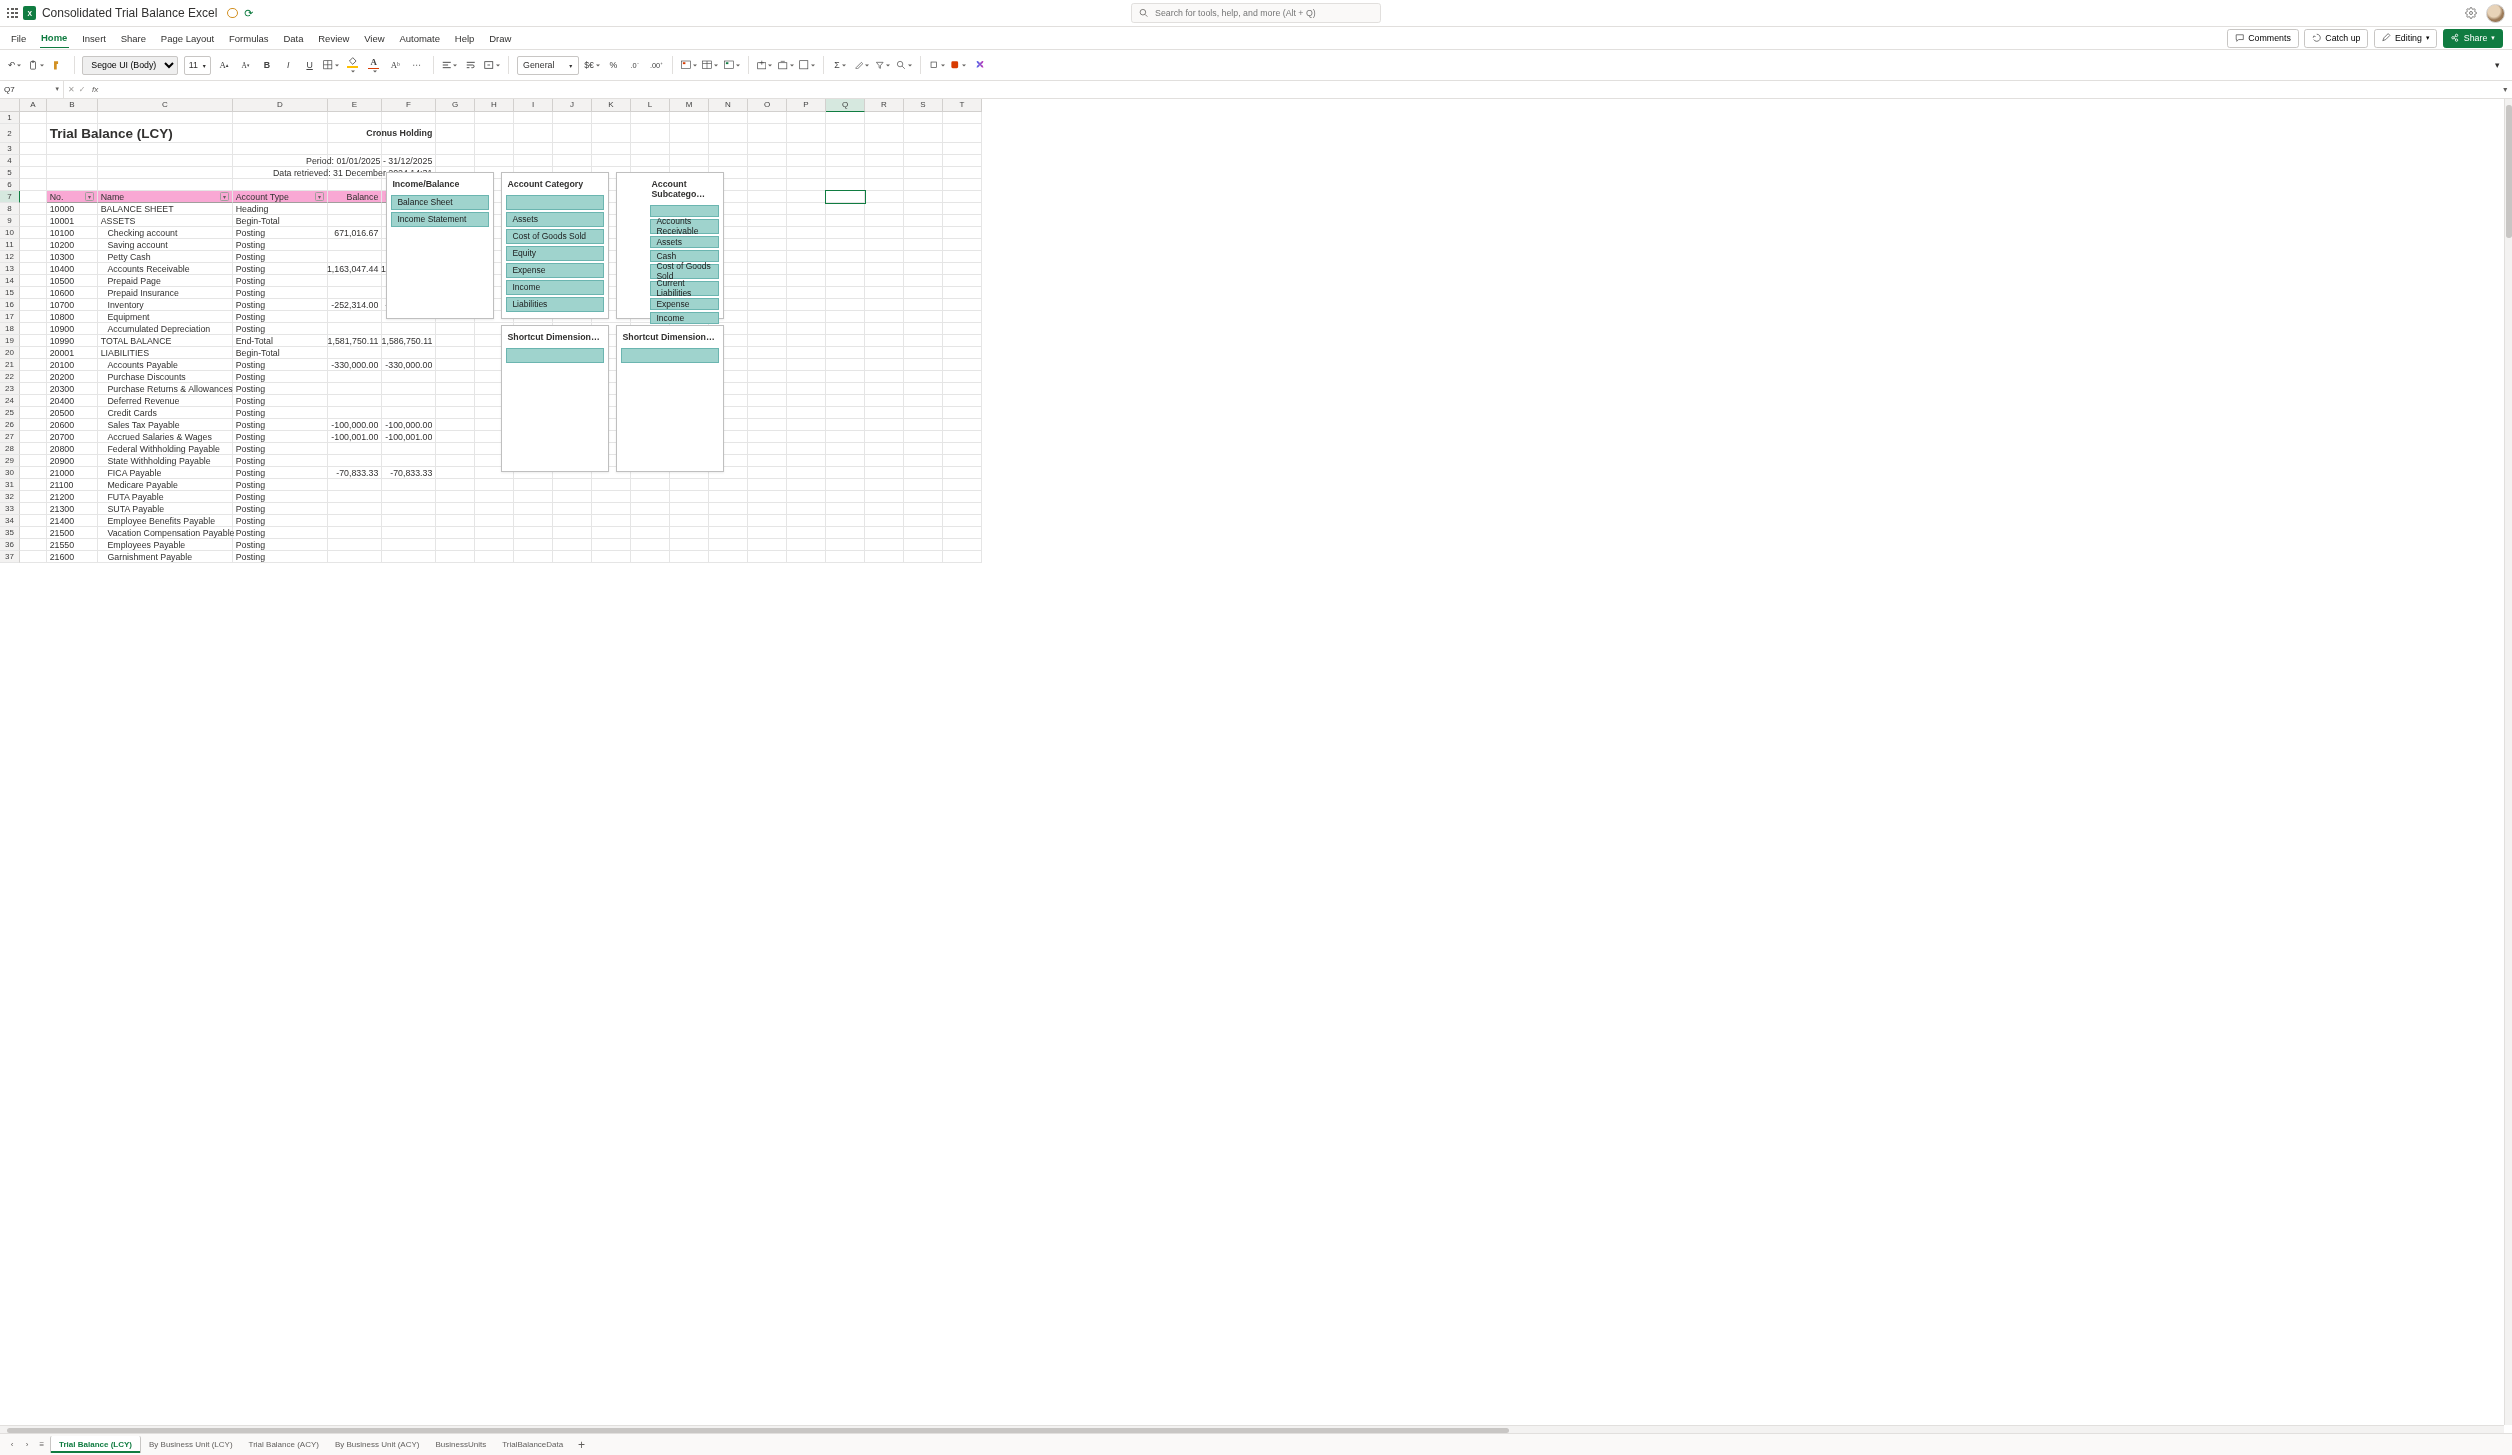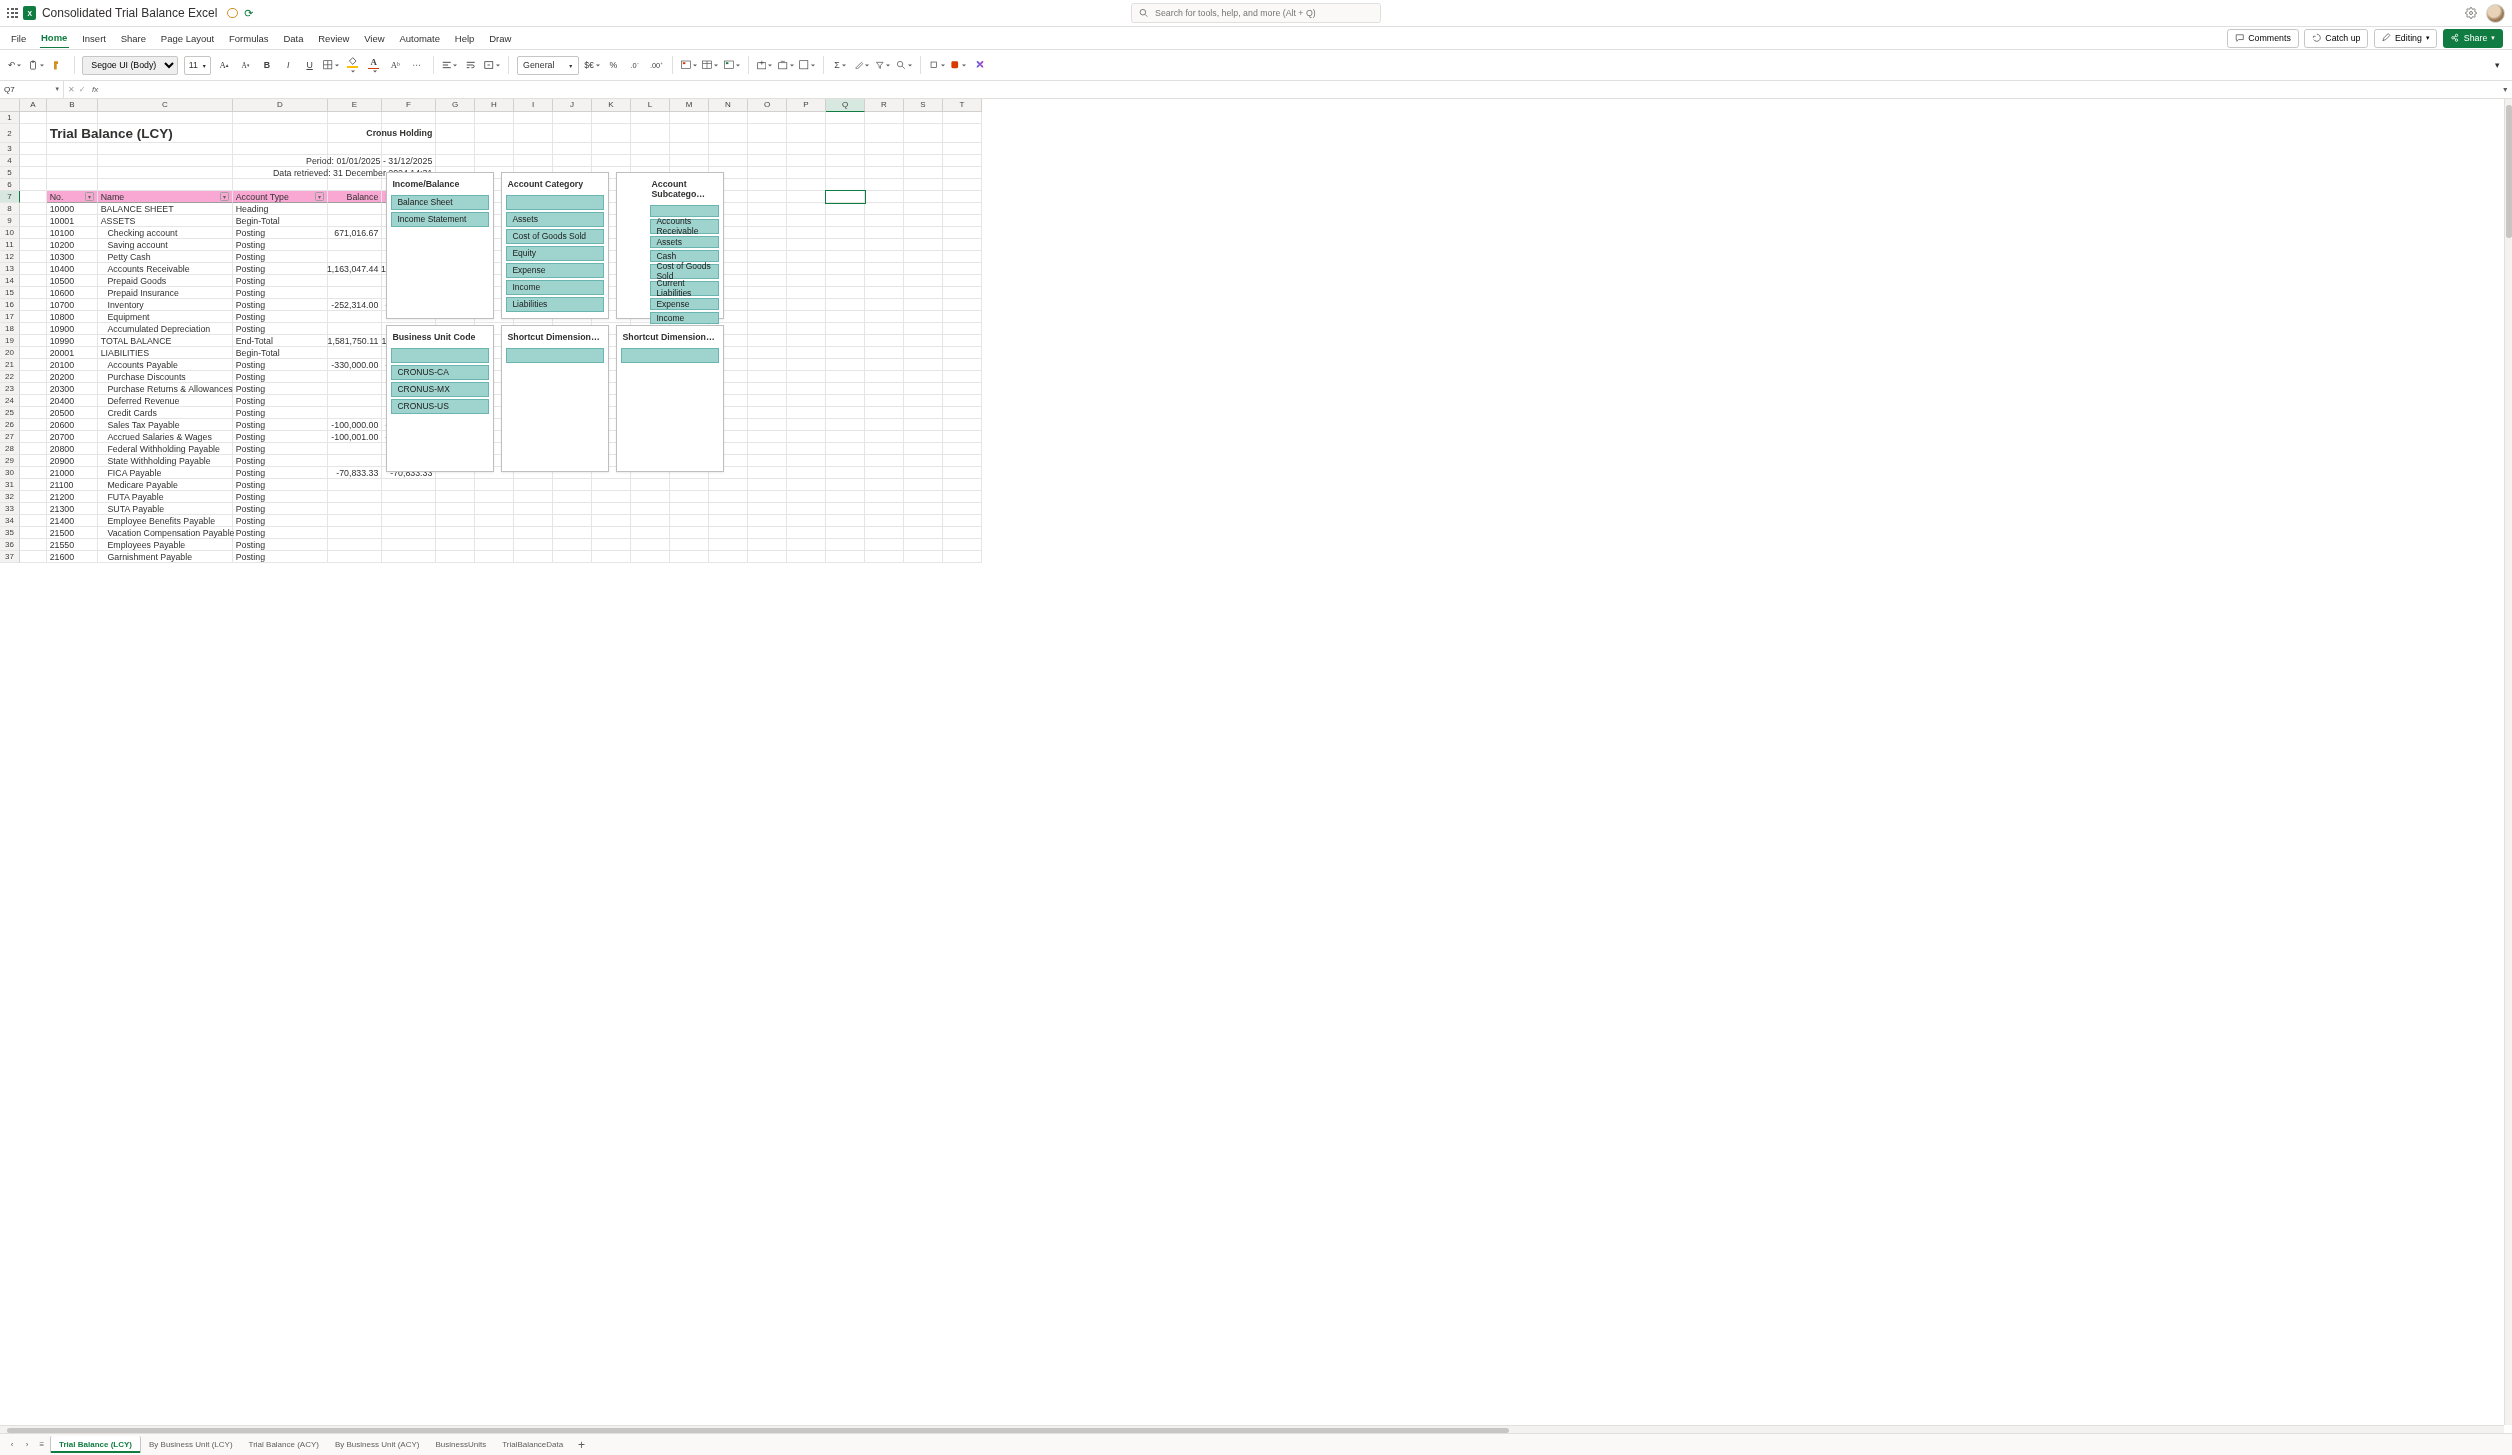--- a/index.html
+++ b/index.html
@@ -890,21 +890,21 @@
       <div class="cell"></div>
       <div class="cell"></div>
       <div class="cell"></div>
       <div class="cell"></div>
       <div class="cell"></div>
       <div class="cell"></div>
       <div class="cell"></div>
       <div class="row-head">14</div>
       <div class="cell"></div>
       <div class="cell">10500</div>
-      <div class="cell indent1">Prepaid Goods</div>
+      <div class="cell indent1">Prepaid Page</div>
       <div class="cell">Posting</div>
       <div class="cell num"></div>
       <div class="cell num"></div>
       <div class="cell"></div>
       <div class="cell"></div>
       <div class="cell"></div>
       <div class="cell"></div>
       <div class="cell"></div>
       <div class="cell"></div>
       <div class="cell"></div>
@@ -1420,27 +1420,20 @@
         <div class="slicer-title">Account Subcatego…</div>
         <div class="slicer-item blank">&nbsp;</div>
         <div class="slicer-item">Accounts Receivable</div>
         <div class="slicer-item">Assets</div>
         <div class="slicer-item">Cash</div>
         <div class="slicer-item">Cost of Goods Sold</div>
         <div class="slicer-item">Current Liabilities</div>
         <div class="slicer-item">Expense</div>
         <div class="slicer-item">Income</div>
       </div>
-      <div class="slicer" style="left: 386px; top: 226px; width: 108px; height: 147px;">
-        <div class="slicer-title">Business Unit Code</div>
-        <div class="slicer-item blank">&nbsp;</div>
-        <div class="slicer-item">CRONUS-CA</div>
-        <div class="slicer-item">CRONUS-MX</div>
-        <div class="slicer-item">CRONUS-US</div>
-      </div>
       <div class="slicer" style="left: 501px; top: 226px; width: 108px; height: 147px;">
         <div class="slicer-title">Shortcut Dimension…</div>
         <div class="slicer-item blank">&nbsp;</div>
       </div>
       <div class="slicer" style="left: 616px; top: 226px; width: 108px; height: 147px;">
         <div class="slicer-title">Shortcut Dimension…</div>
         <div class="slicer-item blank">&nbsp;</div>
       </div>
     </div>
 

